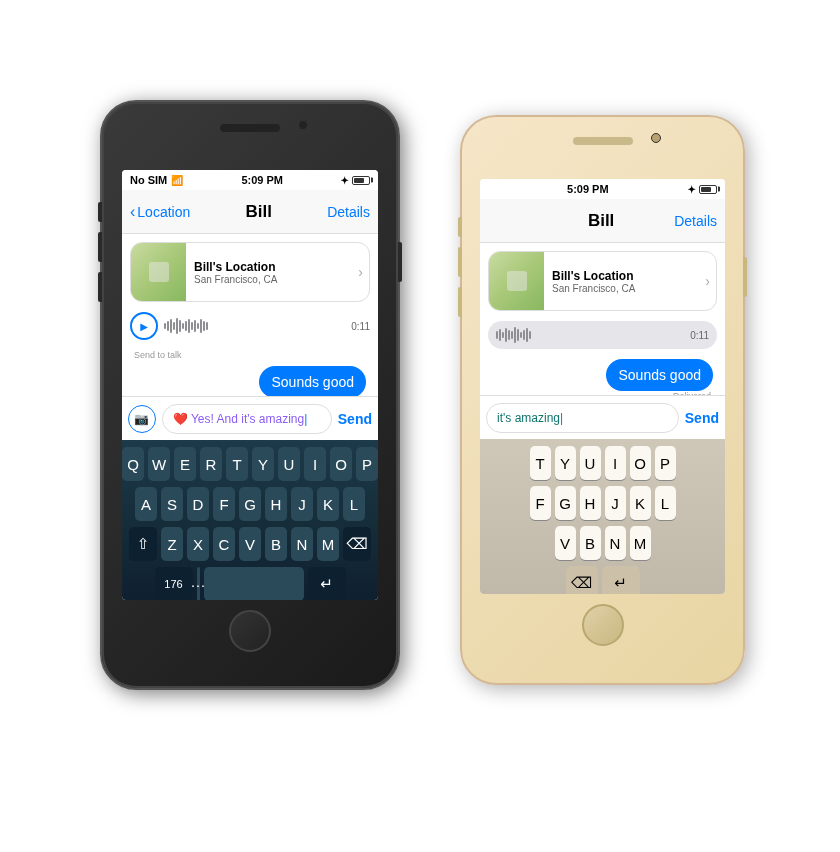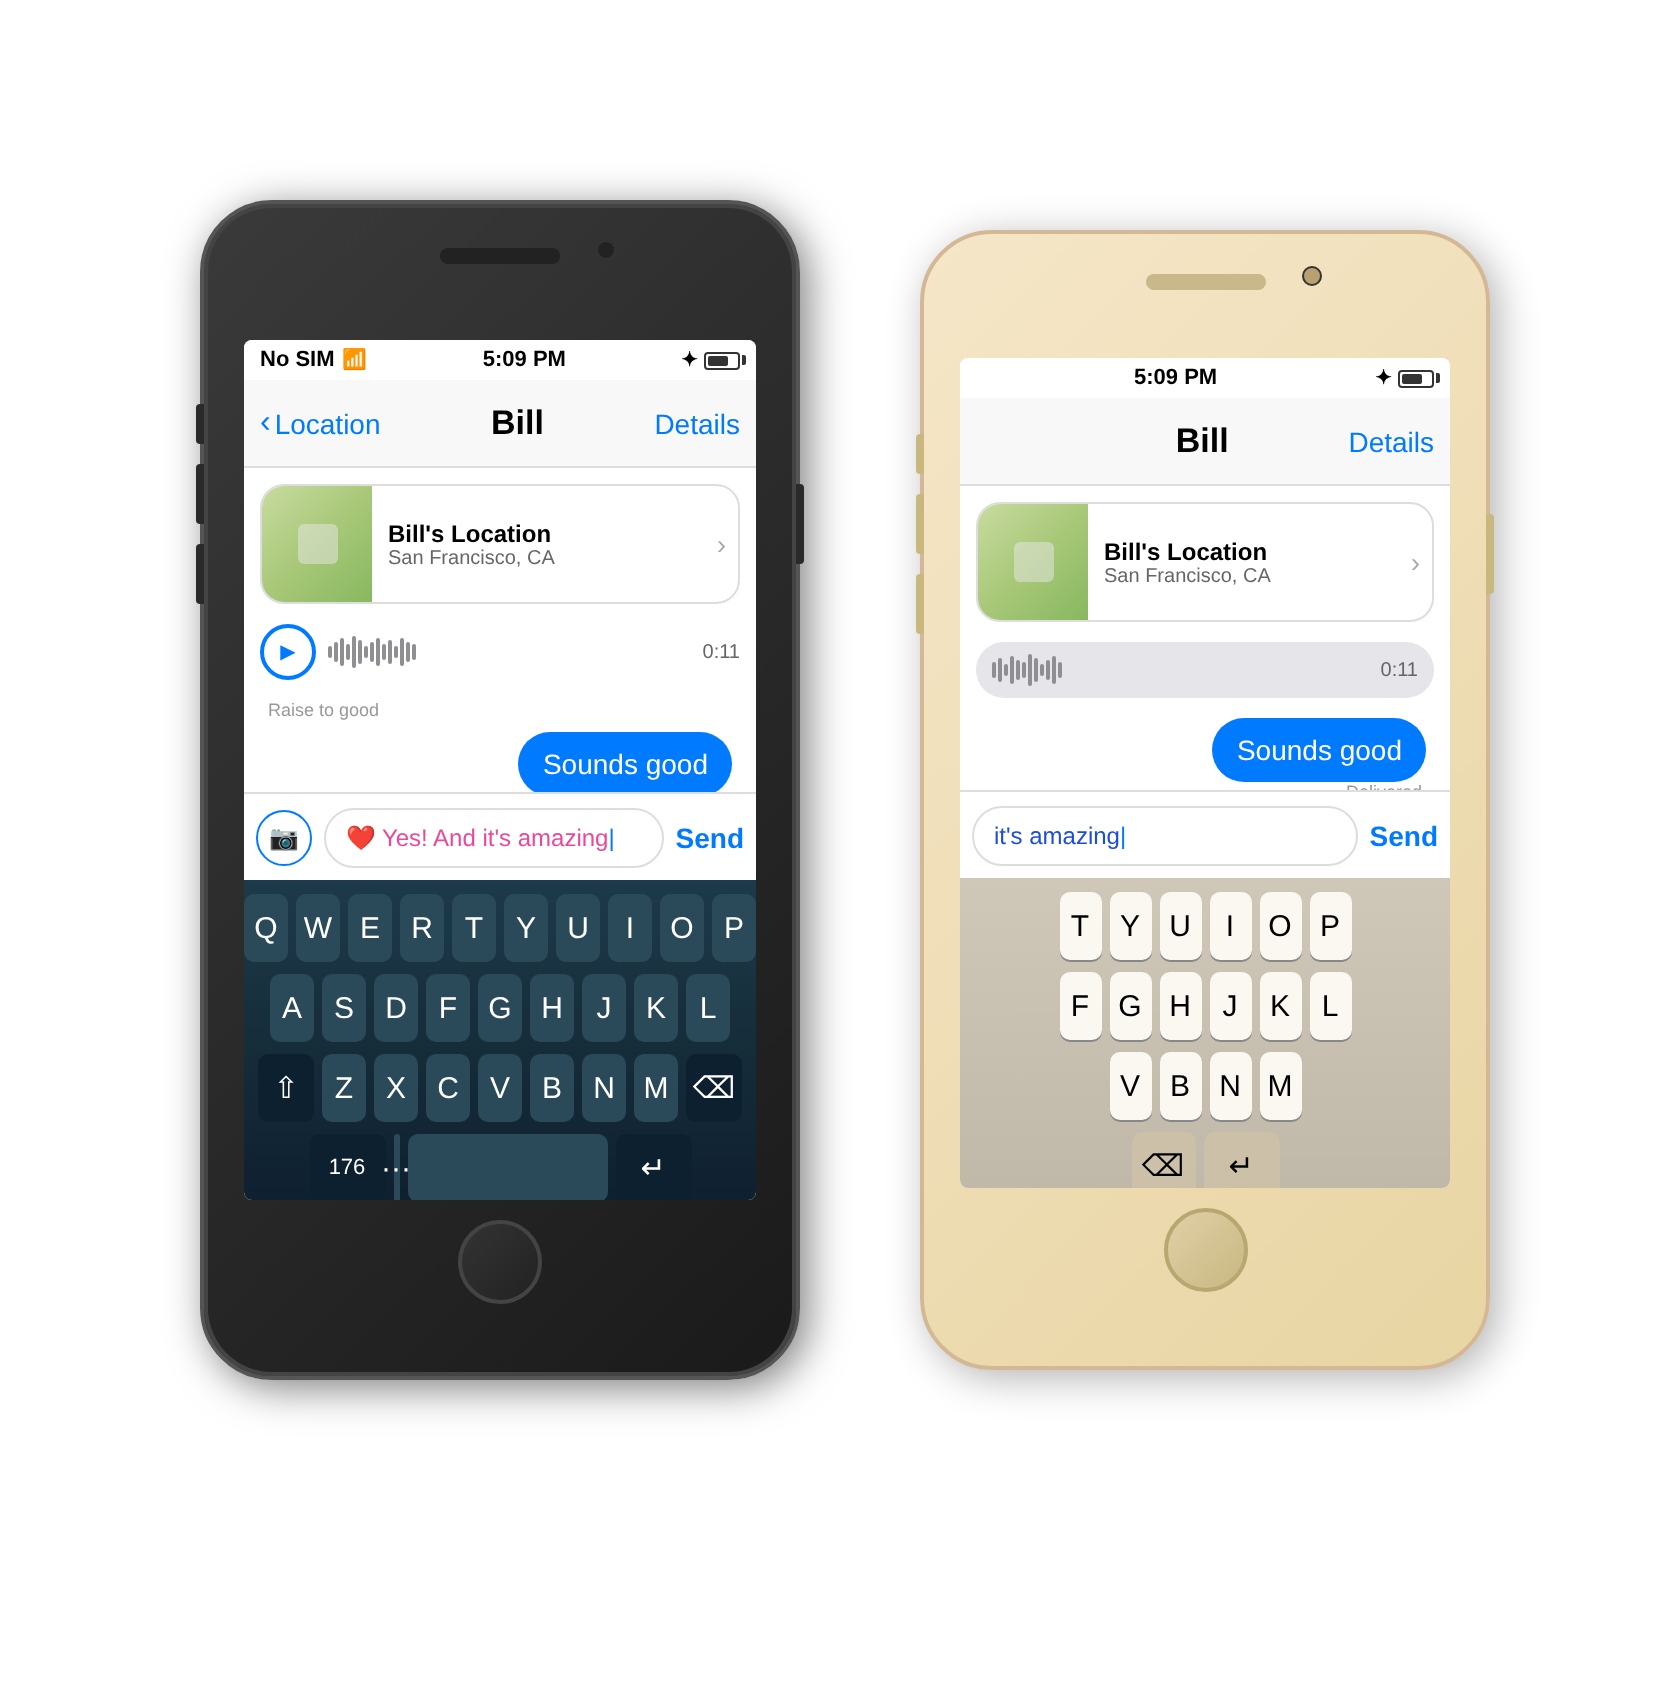--- a/index.html
+++ b/index.html
@@ -556,21 +556,21 @@
 
           <div style="display:flex; flex-direction:column; align-items:flex-end;">
             <div class="bubble-sent">Sounds good</div>
             <div class="delivered-text">Delivered</div>
           </div>
 
         </div>
 
         <div class="input-area">
           <div class="text-input">
-            <span style="font-size:12px; color:#1d4ed8;">it's amazing</span>
+            <span style="font-size:12px; color:#0f766e;">it's amazing</span>
             <span style="color:#007AFF; font-weight:300;">|</span>
           </div>
           <div class="send-btn">Send</div>
         </div>
 
         <div class="keyboard keyboard-light" style="padding: 4px 2px;">
           <div class="keyboard-row">
             <div class="key key-light" style="width:21px; height:34px;">T</div>
             <div class="key key-light" style="width:21px; height:34px;">Y</div>
             <div class="key key-light" style="width:21px; height:34px;">U</div>
@@ -666,34 +666,34 @@
                 <div class="waveform-bar" style="height:8px;"></div>
                 <div class="waveform-bar" style="height:12px;"></div>
                 <div class="waveform-bar" style="height:6px;"></div>
                 <div class="waveform-bar" style="height:14px;"></div>
                 <div class="waveform-bar" style="height:10px;"></div>
                 <div class="waveform-bar" style="height:8px;"></div>
               </div>
             </div>
             <span class="voice-duration">0:11</span>
           </div>
-          <div class="raise-to-talk">Raise to good</div>
+          <div class="raise-to-talk">Send to talk</div>
 
           <div style="display:flex; flex-direction:column; align-items:flex-end;">
             <div class="bubble-sent">Sounds good</div>
 
           </div>
 
         </div>
 
         <div class="input-area">
           <div class="camera-btn">📷</div>
           <div class="text-input">
             <span class="heart-emoji">❤️</span>
-            <span style="font-size:12px; color:#ec4899;">Yes! And it's amazing</span>
+            <span style="font-size:12px; color:#8b5cf6;">Yes! And it's amazing</span>
             <span style="color:#007AFF; font-weight:300;">|</span>
           </div>
           <div class="send-btn">Send</div>
         </div>
 
         <div class="keyboard keyboard-dark" style="padding: 4px 2px;">
 
           <div class="keyboard-row">
             <div class="key key-dark" style="width:22px; height:34px;">Q</div>
             <div class="key key-dark" style="width:22px; height:34px;">W</div>

